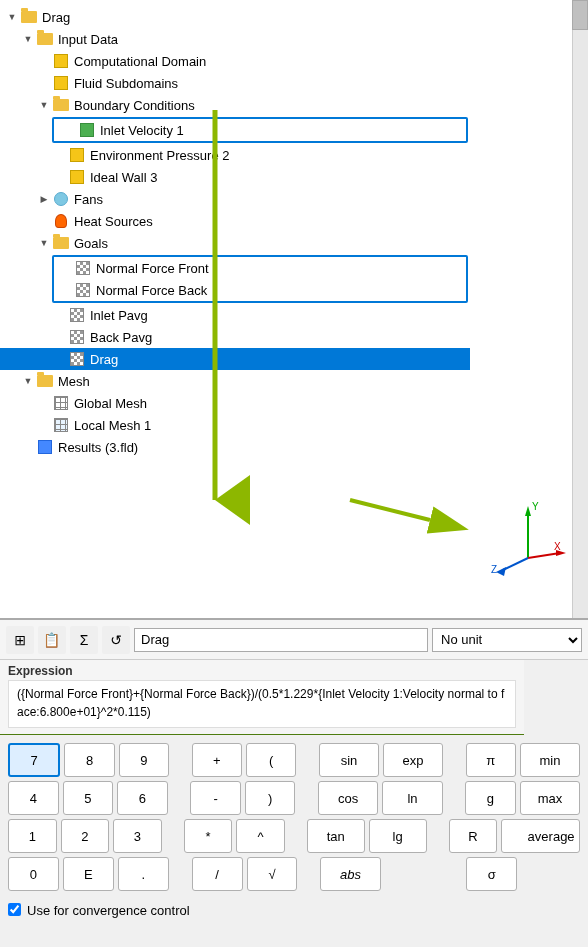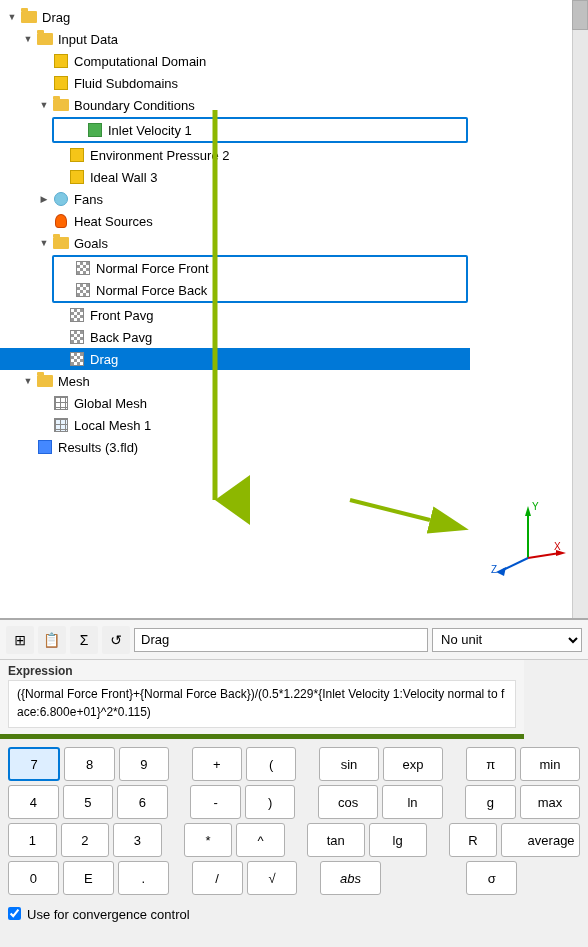--- a/index.html
+++ b/index.html
@@ -233,21 +233,21 @@
       font-size: 13px;
       background: white;
       padding: 0 4px;
       cursor: pointer;
     }
 
     
     .expression-panel {
       width: 524px;
       background: #f5f5f5;
-      border-bottom: 5px solid #4d7c0f;
+      border-bottom: 1px solid #4d7c0f;
     }
 
     .expression-label {
       padding: 4px 8px 2px 8px;
       font-size: 12px;
       font-weight: bold;
       color: #333;
     }
 
     .expression-text {
@@ -344,21 +344,21 @@
 
     <div class="tree-item indent-2">
       <span class="expander">▼</span>
       <span class="icon-box">
         <div class="icon-folder"></div>
       </span>
       <span class="item-label">Boundary Conditions</span>
     </div>
 
     <div style="border:2px solid #0078d7; margin:1px 2px 1px 52px; border-radius:2px;">
-      <div class="tree-item" style="padding-left:16px;">
+      <div class="tree-item" style="padding-left:8px;">
         <span class="expander">&nbsp;</span>
         <span class="icon-box">
           <div class="icon-green-box"></div>
         </span>
         <span class="item-label">Inlet Velocity 1</span>
       </div>
     </div>
 
     <div class="tree-item indent-3">
       <span class="expander">&nbsp;</span>
@@ -415,21 +415,21 @@
         </span>
         <span class="item-label">Normal Force Back</span>
       </div>
     </div>
 
     <div class="tree-item indent-3">
       <span class="expander">&nbsp;</span>
       <span class="icon-box">
         <div class="icon-checkerboard"></div>
       </span>
-      <span class="item-label">Front Pavg</span>
+      <span class="item-label">Inlet Pavg</span>
     </div>
 
     <div class="tree-item indent-3">
       <span class="expander">&nbsp;</span>
       <span class="icon-box">
         <div class="icon-checkerboard"></div>
       </span>
       <span class="item-label">Back Pavg</span>
     </div>
 

